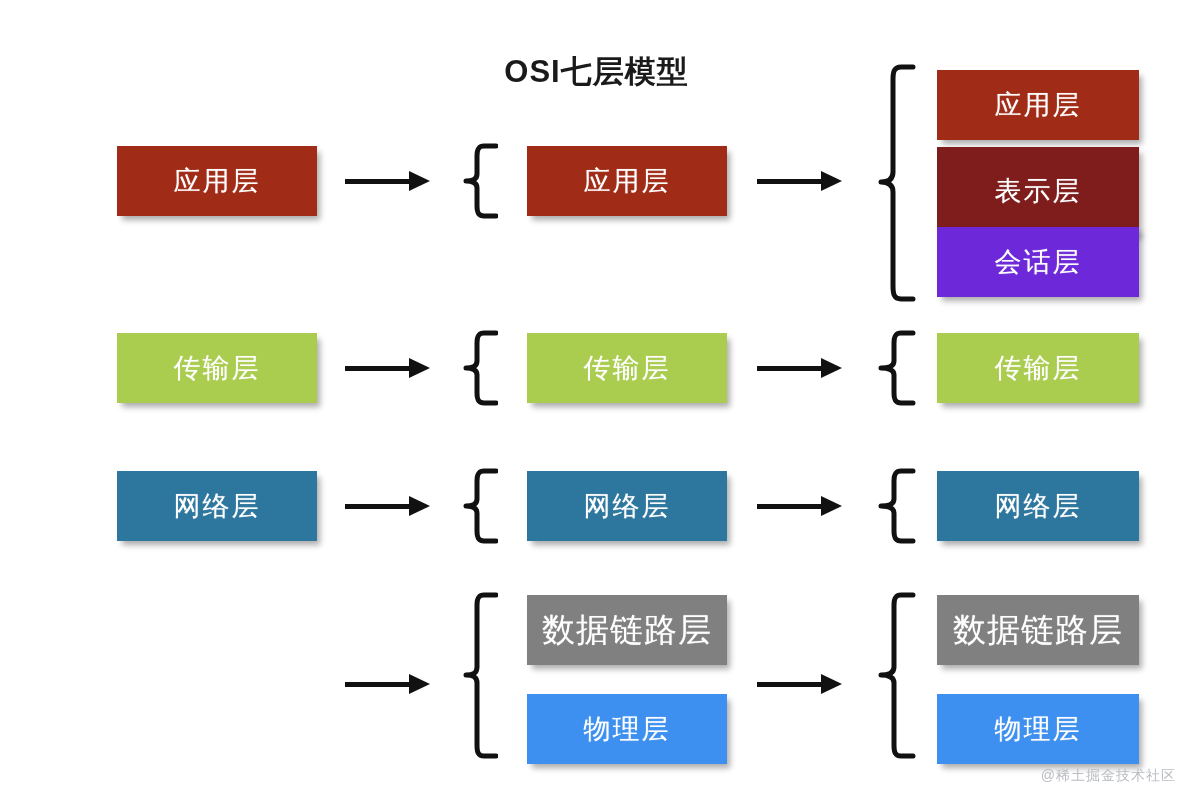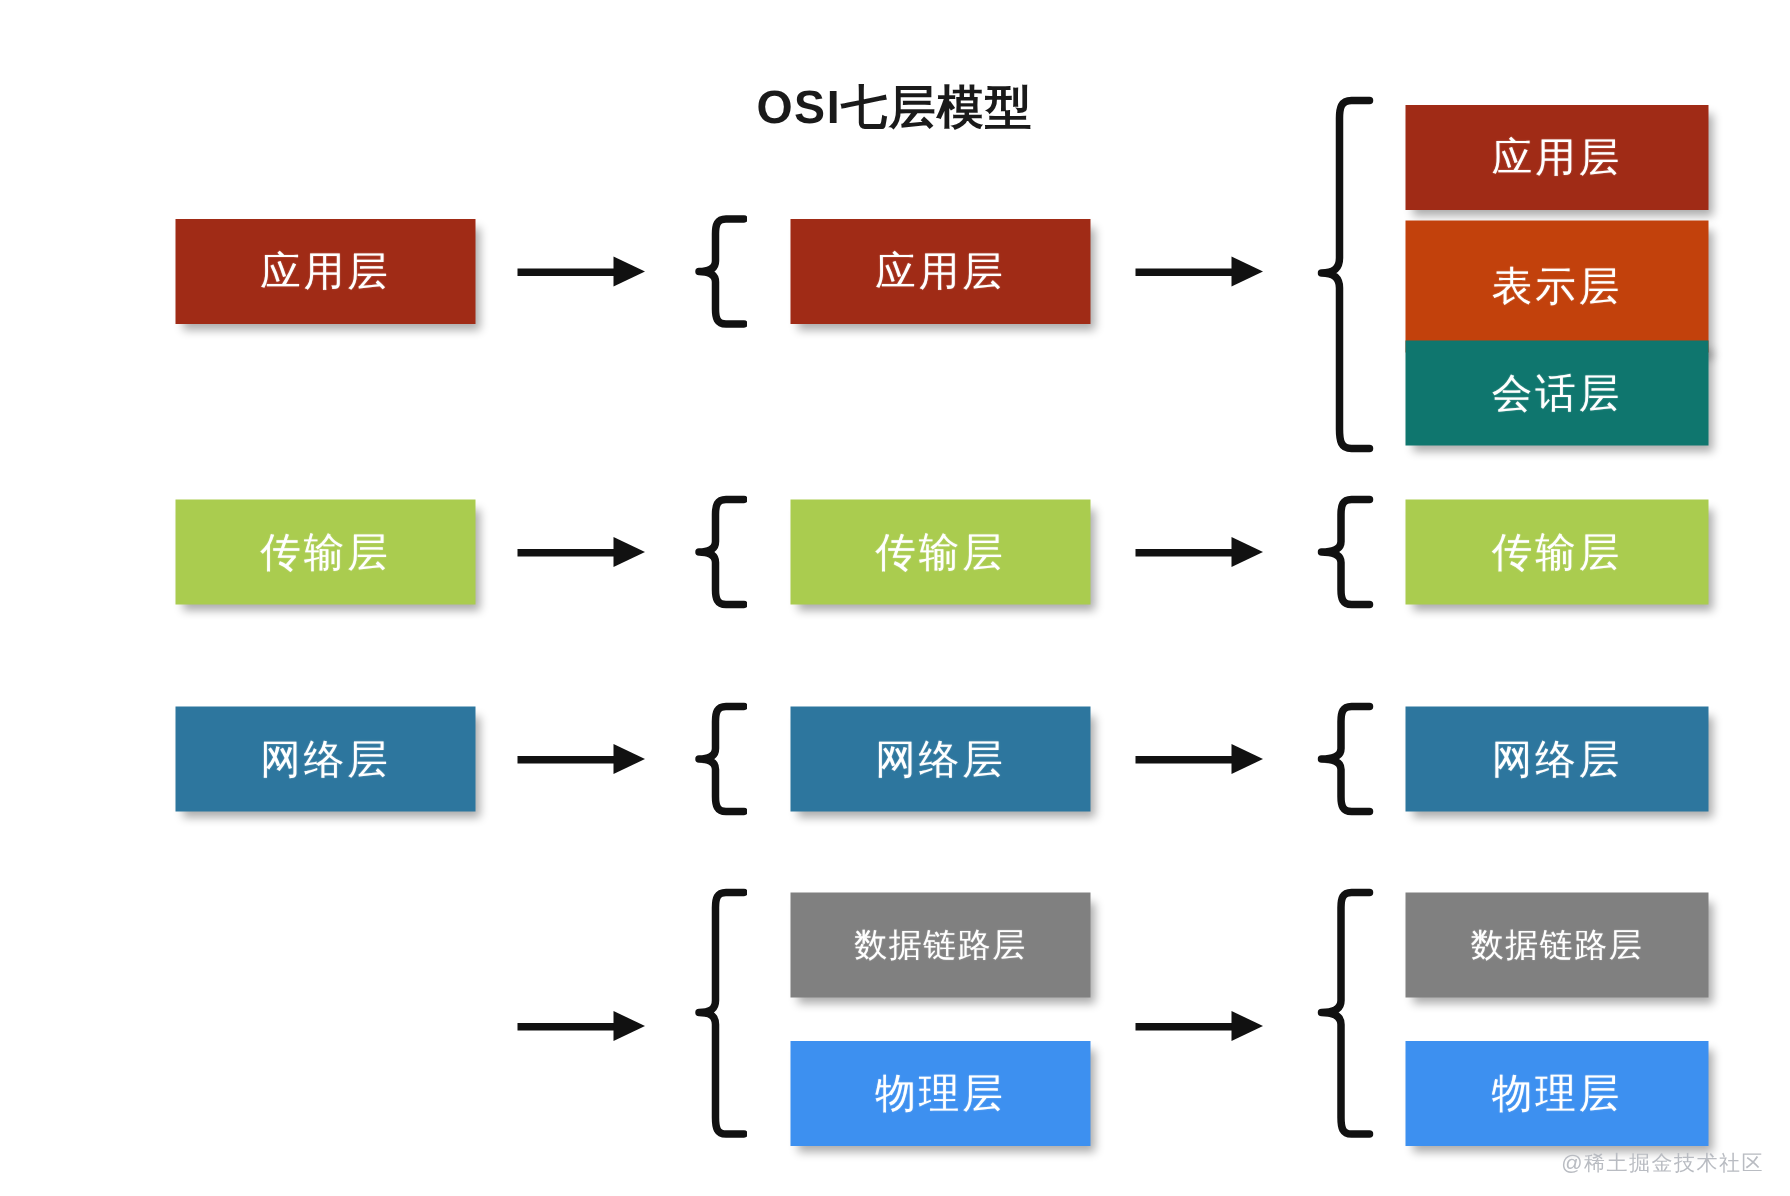--- a/index.html
+++ b/index.html
@@ -41,21 +41,21 @@
     justify-content: center;
     color: #ffffff;
     font-size: 27px;
     font-weight: 500;
     letter-spacing: 2px;
     box-shadow: 4px 5px 6px -1px rgba(0,0,0,0.33);
     box-sizing: border-box;
     text-shadow: 0 0 1px rgba(255,255,255,0.5);
   }
   .layer-box.small-text {
-    font-size: 22px;
+    font-size: 33px;
     letter-spacing: 1px;
   }
 
   
   .arrow {
     position: absolute;
     height: 24px;
     display: block;
   }
   .arrow .shaft {
@@ -187,23 +187,23 @@
     </svg>
   </div>
   <div class="brace" style="left:877px; top:592px;">
     <svg width="40" height="170" viewBox="0 0 40 170">
       <path d="M36 3 H24 C18 3 17 7 17 13 V75 C17 81 12 83 4 83 C12 83 17 85 17 91 V153 C17 160 18 164 24 164 H36" fill="none" stroke="#111111" stroke-width="5" stroke-linecap="round" stroke-linejoin="round"></path>
     </svg>
   </div>
 
   <div class="layer-box" style="left:937px; top:70px; width:202px; height:70px; background:#A02B16;">应用层</div>
 
-  <div class="layer-box" style="left:937px; top:147px; width:202px; height:88px; background:#c2410c;">表示层</div>
-
-  <div class="layer-box" style="left:937px; top:227px; width:202px; height:70px; background:#0f766e;">会话层</div>
+  <div class="layer-box" style="left:937px; top:147px; width:202px; height:88px; background:#7f1d1d;">表示层</div>
+
+  <div class="layer-box" style="left:937px; top:227px; width:202px; height:70px; background:#6d28d9;">会话层</div>
 
   <div class="layer-box" style="left:937px; top:333px; width:202px; height:70px; background:#AACC4F;">传输层</div>
 
   <div class="layer-box" style="left:937px; top:471px; width:202px; height:70px; background:#2D769E;">网络层</div>
 
   <div class="layer-box small-text" style="left:937px; top:595px; width:202px; height:70px; background:#808080;">数据链路层</div>
 
   <div class="layer-box" style="left:937px; top:694px; width:202px; height:70px; background:#3D90F0;">物理层</div>
 
   <div id="watermark">@稀土掘金技术社区</div>

